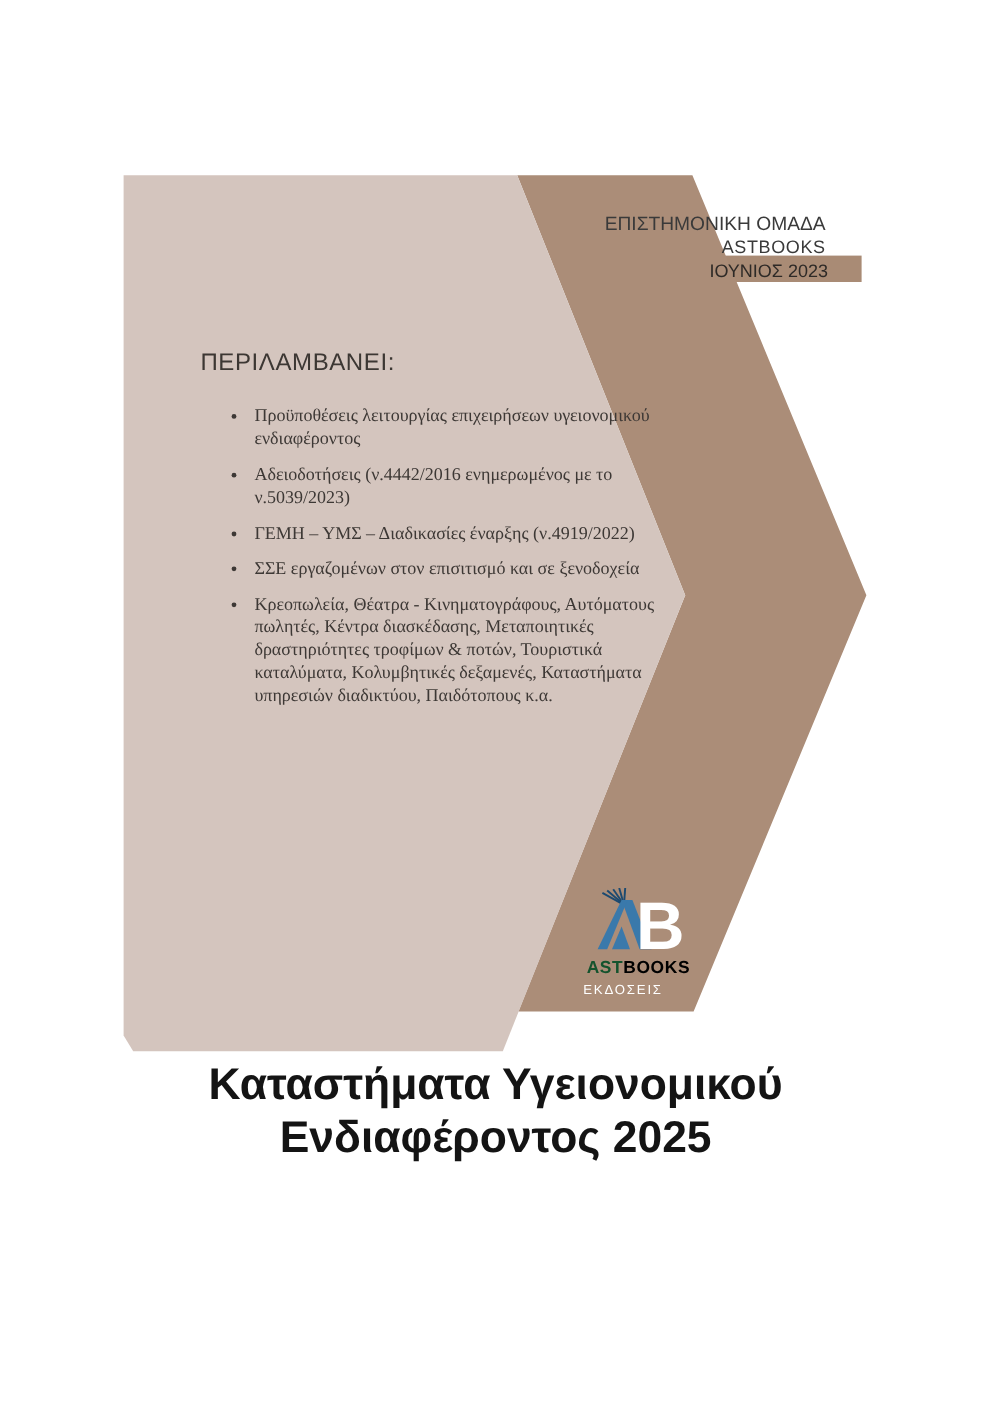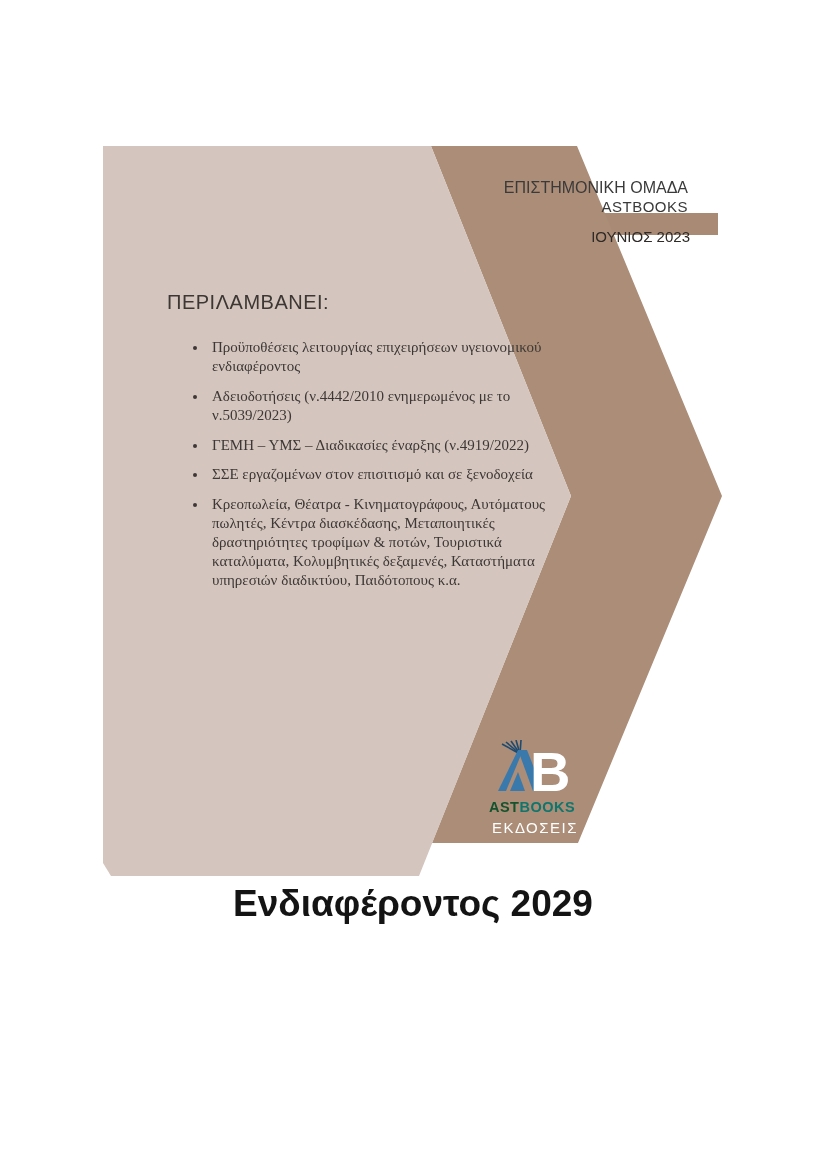--- a/index.html
+++ b/index.html
@@ -7,33 +7,33 @@
     position:relative;
     width:826px;height:1071px;
     background:#ffffff;
     font-family:"Liberation Sans", sans-serif;
     overflow:hidden;
   }
   .shapes{position:absolute;left:0;top:0;width:826px;height:1169px;}
   .abs{position:absolute;}
   .team-line1{top:179px;right:138px;font-size:16px;color:#3a3a3a;text-align:right;}
   .team-line2{top:198px;right:138px;font-size:15px;color:#3a3a3a;text-align:right;letter-spacing:.5px;}
-  .date-line{top:228px;right:136px;font-size:15px;color:#2e2a27;text-align:right;}
+  .date-line{top:218px;right:136px;font-size:15px;color:#2e2a27;text-align:right;}
   .includes-heading{left:167px;top:291px;font-size:20px;color:#3c3733;letter-spacing:.5px;text-align:center;}
   .bullet-list{
     left:190px;top:338px;width:352px;
     margin:0;padding:0 0 0 18px;
     color:#3d3835;font-size:15px;line-height:1.26;font-family:Liberation Serif, serif;
   }
   .bullet-list li{margin:0 0 11px 0;padding-left:4px;}
   .logo-mono{left:494px;top:740px;width:76px;height:54px;}
   .logo-name{left:486px;top:799px;width:92px;text-align:center;font-size:14.5px;font-weight:bold;letter-spacing:.5px;}
   .logo-name .ast{color:#14532d;}
-  .logo-name .books{color:#0f766e;}
-  .logo-sub{left:486px;top:819px;width:92px;text-align:right;font-size:15px;color:#ffffff;letter-spacing:1.5px;}
+  .logo-name .books{color:#000000;}
+  .logo-sub{left:486px;top:819px;width:92px;text-align:left;font-size:11px;color:#ffffff;letter-spacing:1.5px;}
   .book-title{
     left:0;right:0;top:882px;
     text-align:center;
     font-size:37px;font-weight:bold;color:#141414;line-height:44px;
   }
 </style>
 </head>
 <body>
 
 <div class="page">
@@ -44,21 +44,21 @@
     <polygon points="103,146 431,146 571,496 419,876 111,876 103,863" fill="#d4c5be"></polygon>
   </svg>
 
   <div class="abs team-line1">ΕΠΙΣΤΗΜΟΝΙΚΗ ΟΜΑΔΑ</div>
   <div class="abs team-line2">ASTBOOKS</div>
   <div class="abs date-line">ΙΟΥΝΙΟΣ 2023</div>
 
   <div class="abs includes-heading">ΠΕΡΙΛΑΜΒΑΝΕΙ:</div>
   <ul class="abs bullet-list">
     <li>Προϋποθέσεις λειτουργίας επιχειρήσεων υγειονομικού ενδιαφέροντος</li>
-    <li>Αδειοδοτήσεις (ν.4442/2010 ενημερωμένος με το ν.5039/2023)</li>
+    <li>Αδειοδοτήσεις (ν.4442/2016 ενημερωμένος με το ν.5039/2023)</li>
     <li>ΓΕΜΗ – ΥΜΣ – Διαδικασίες έναρξης (ν.4919/2022)</li>
     <li>ΣΣΕ εργαζομένων στον επισιτισμό και σε ξενοδοχεία</li>
     <li>Κρεοπωλεία, Θέατρα - Κινηματογράφους, Αυτόματους πωλητές, Κέντρα διασκέδασης, Μεταποιητικές δραστηριότητες τροφίμων &amp; ποτών, Τουριστικά καταλύματα, Κολυμβητικές δεξαμενές, Καταστήματα υπηρεσιών διαδικτύου, Παιδότοπους κ.α.</li>
   </ul>
 
   <svg class="abs logo-mono" viewBox="0 0 76 54">
     <g stroke="#1c4a70" stroke-width="1.6" fill="none">
       <line x1="26" y1="14" x2="8" y2="4"></line>
       <line x1="26" y1="14" x2="12" y2="2"></line>
       <line x1="26" y1="14" x2="17" y2="1"></line>
@@ -69,16 +69,17 @@
       <polygon points="24,10 33,10 49,51 39,51" fill="#3a79ab"></polygon>
       <polygon points="24,10 29,10 12,51 4,51" fill="#3a79ab"></polygon>
       <polygon points="16,51 24,32 31,51" fill="#3a79ab"></polygon>
     </g>
     <text x="36" y="51" font-family="Liberation Sans, sans-serif" font-weight="bold" font-size="56" fill="#ffffff">B</text>
   </svg>
   <div class="abs logo-name"><span class="ast">AST</span><span class="books">BOOKS</span></div>
   <div class="abs logo-sub">ΕΚΔΟΣΕΙΣ</div>
 
   <div class="abs book-title">
-    <div>Ενδιαφέροντος 2029</div>
+    <div>Καταστήματα Υγειονομικού</div>
+    <div>Ενδιαφέροντος 2025</div>
   </div>
 
 </div>
 
 </body></html>

